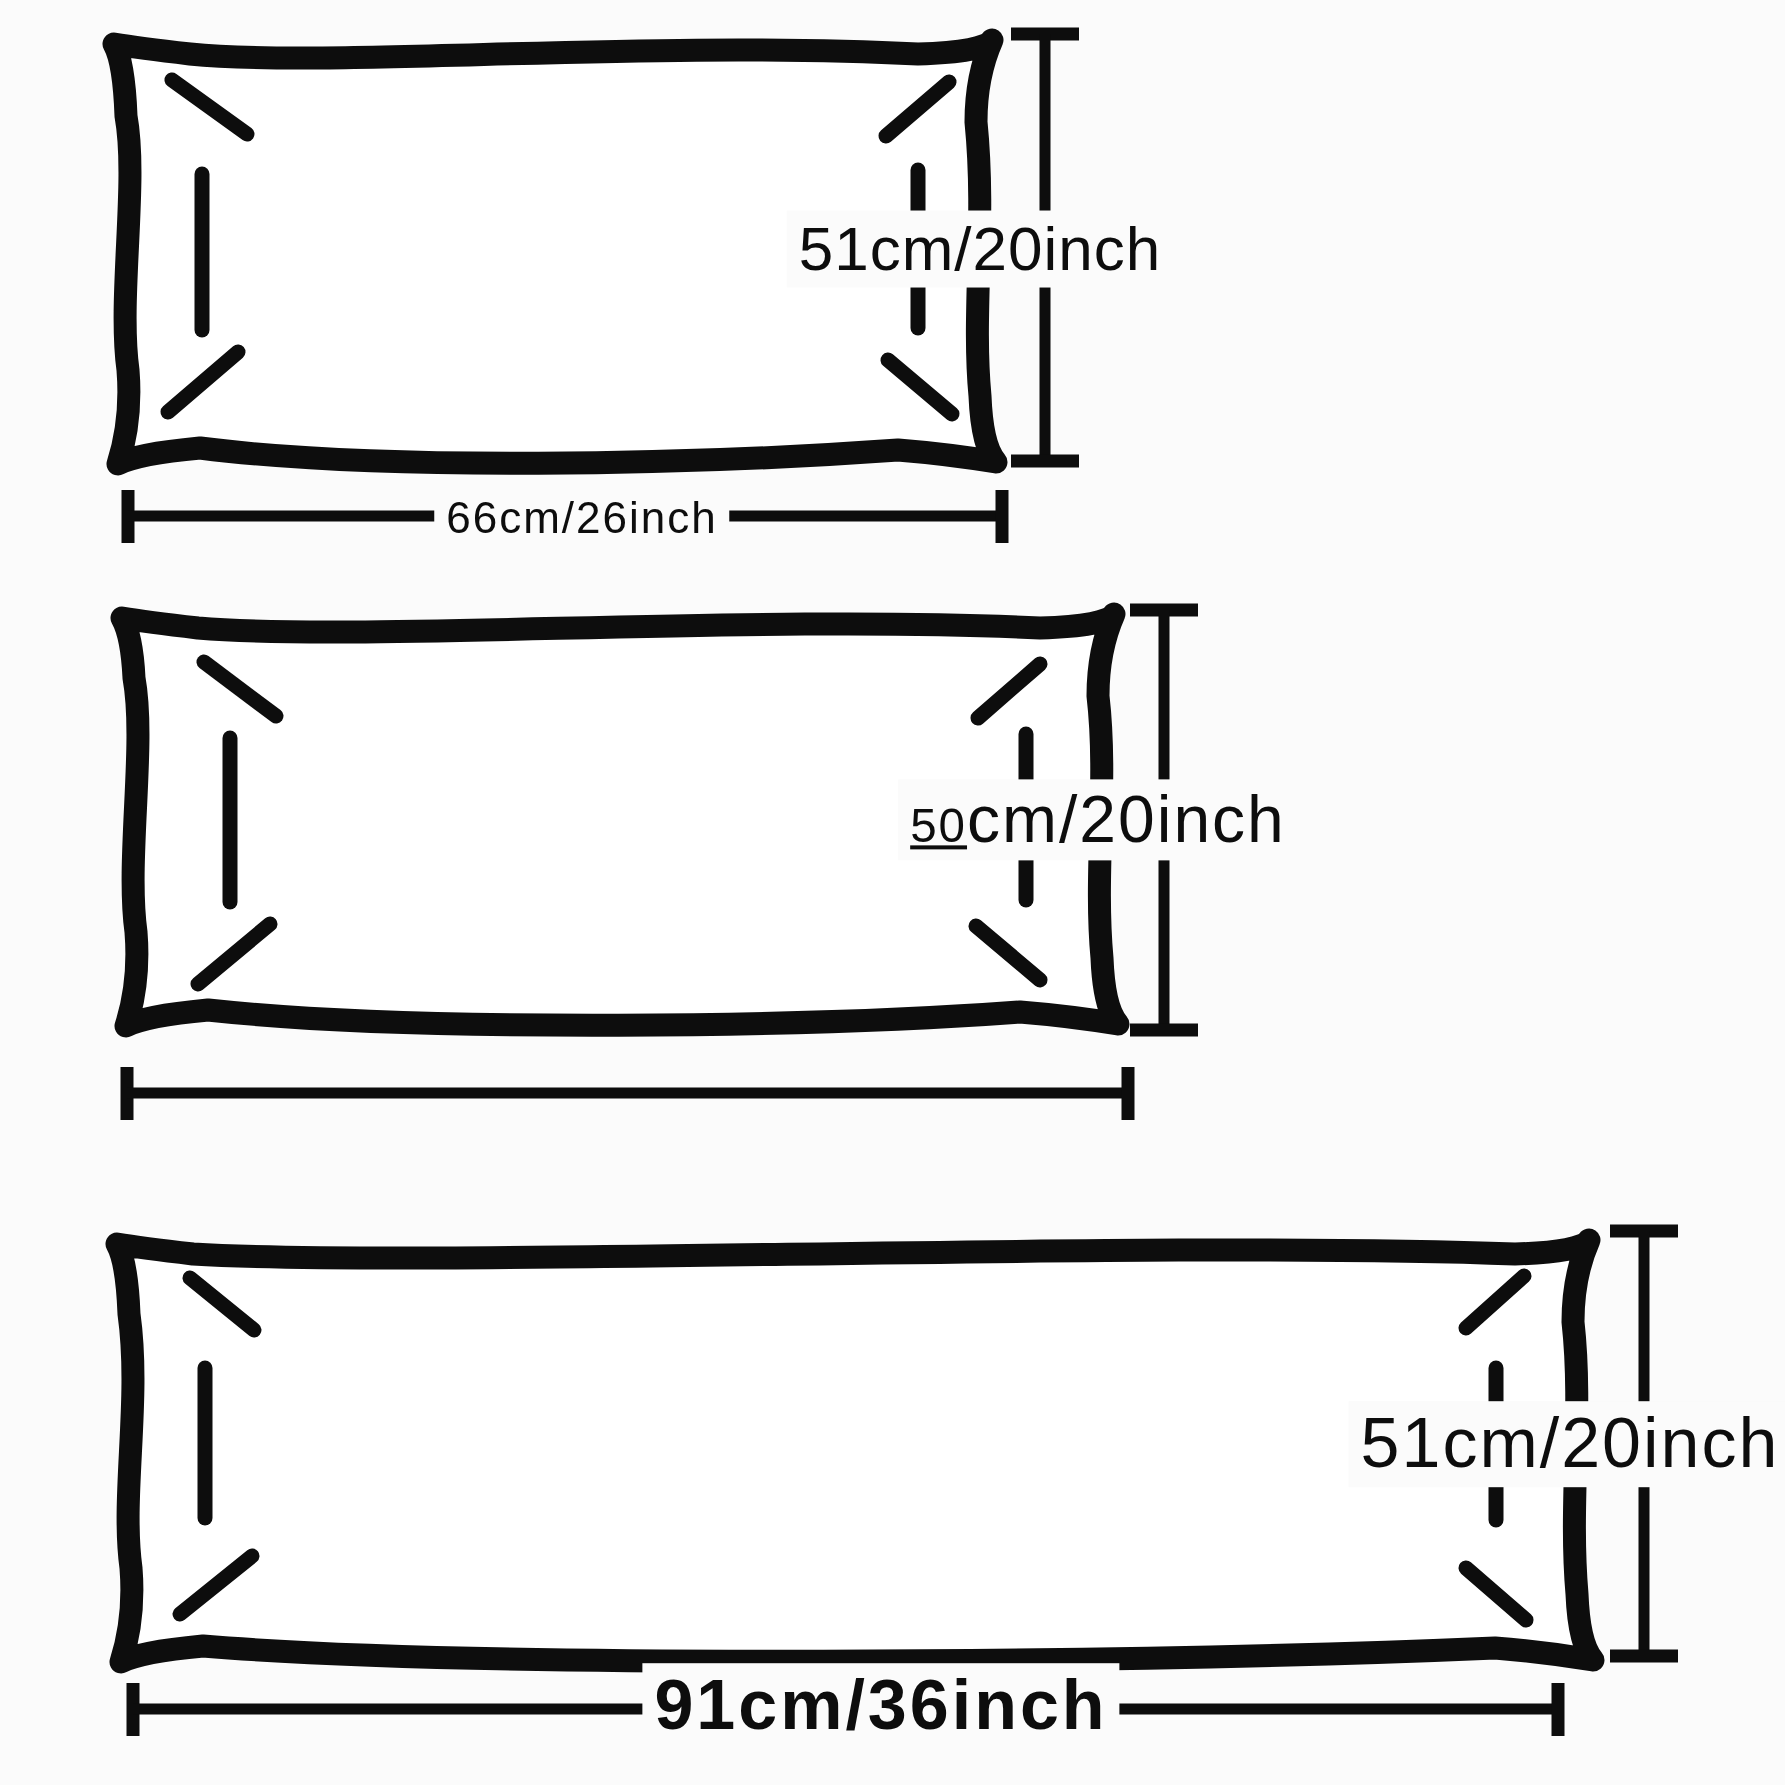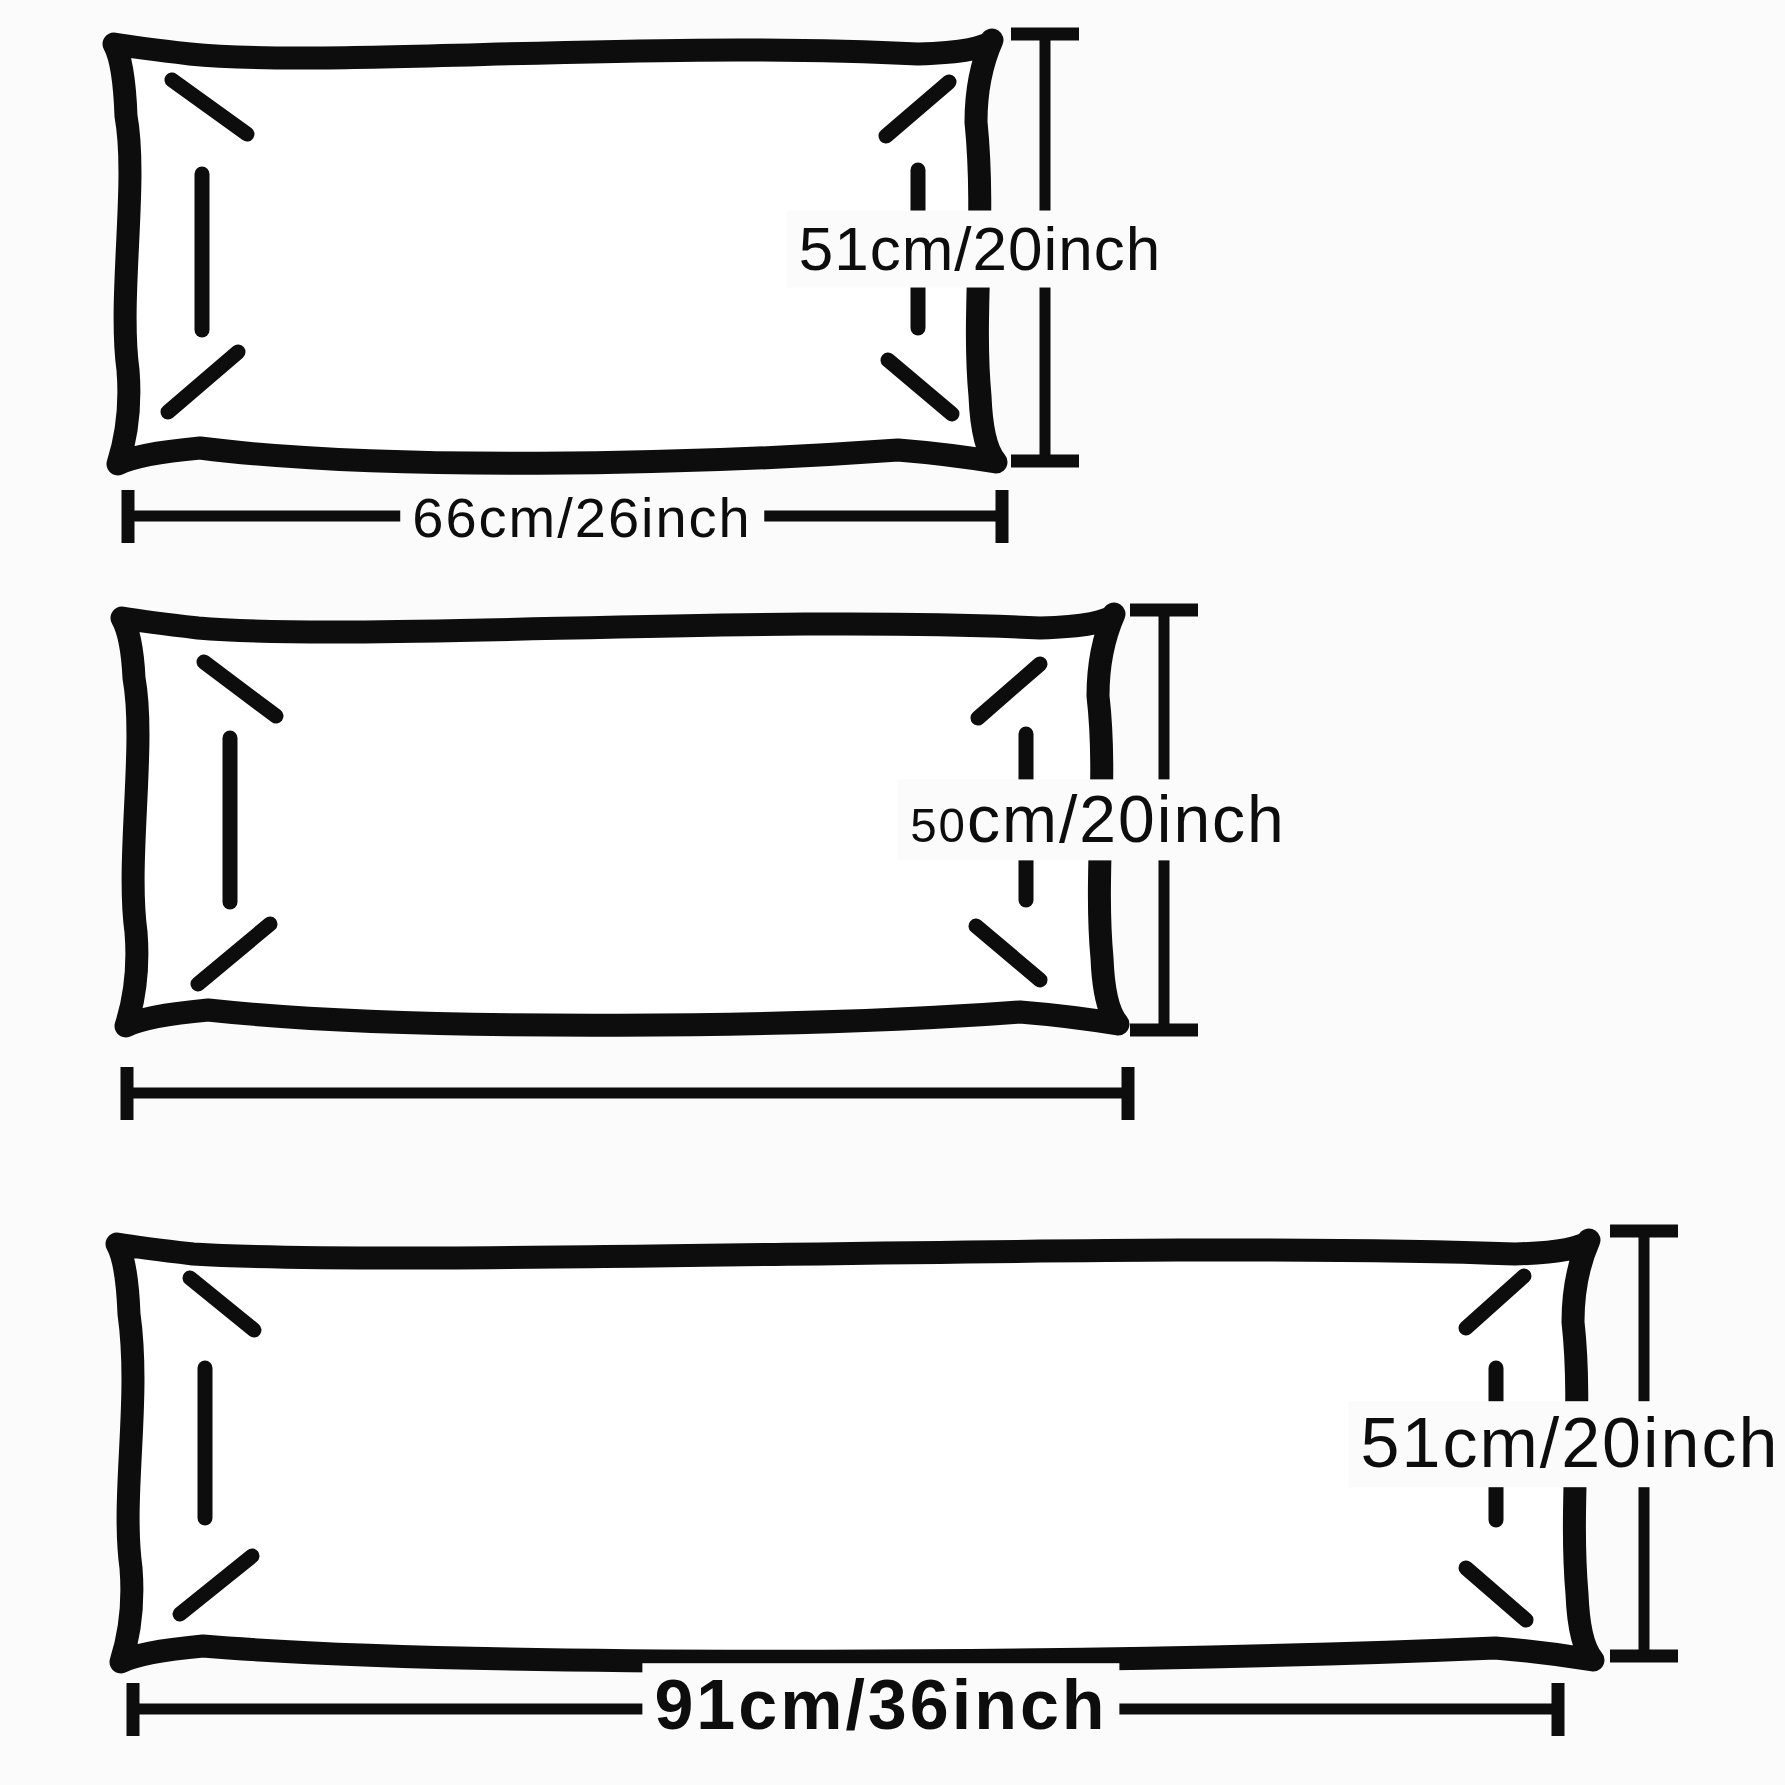--- a/index.html
+++ b/index.html
@@ -45,24 +45,24 @@
   .dim-label{
     position:absolute;
     transform:translate(-50%,-50%);
     background:var(--bg);
     color:var(--ink);
     white-space:nowrap;
     line-height:1.08;
     padding:5px 12px;
     letter-spacing:1px;
   }
-  .dim-label .small-prefix{font-size:0.72em;}
+  .dim-label .small-prefix{font-size:0.72em;text-decoration:underline;}
 
   .lbl-h1{left:980px; top:237px; font-size:62px;}
-  .lbl-w1{left:582px; top:506px; font-size:56px; letter-spacing:2px;}
+  .lbl-w1{left:582px; top:506px; font-size:44px; letter-spacing:2px;}
   .lbl-h2{left:1098px;top:808px; font-size:66px; letter-spacing:2px;}
   .lbl-w2{left:653px; top:1080px;font-size:66px; letter-spacing:4px;}
   .lbl-h3{left:1570px;top:1432px;font-size:70px; letter-spacing:2px;}
   .lbl-w3{left:881px; top:1694px;font-size:70px; letter-spacing:3px;font-weight:bold;}
 </style>
 </head>
 <body>
 
 <div class="stage">
 

